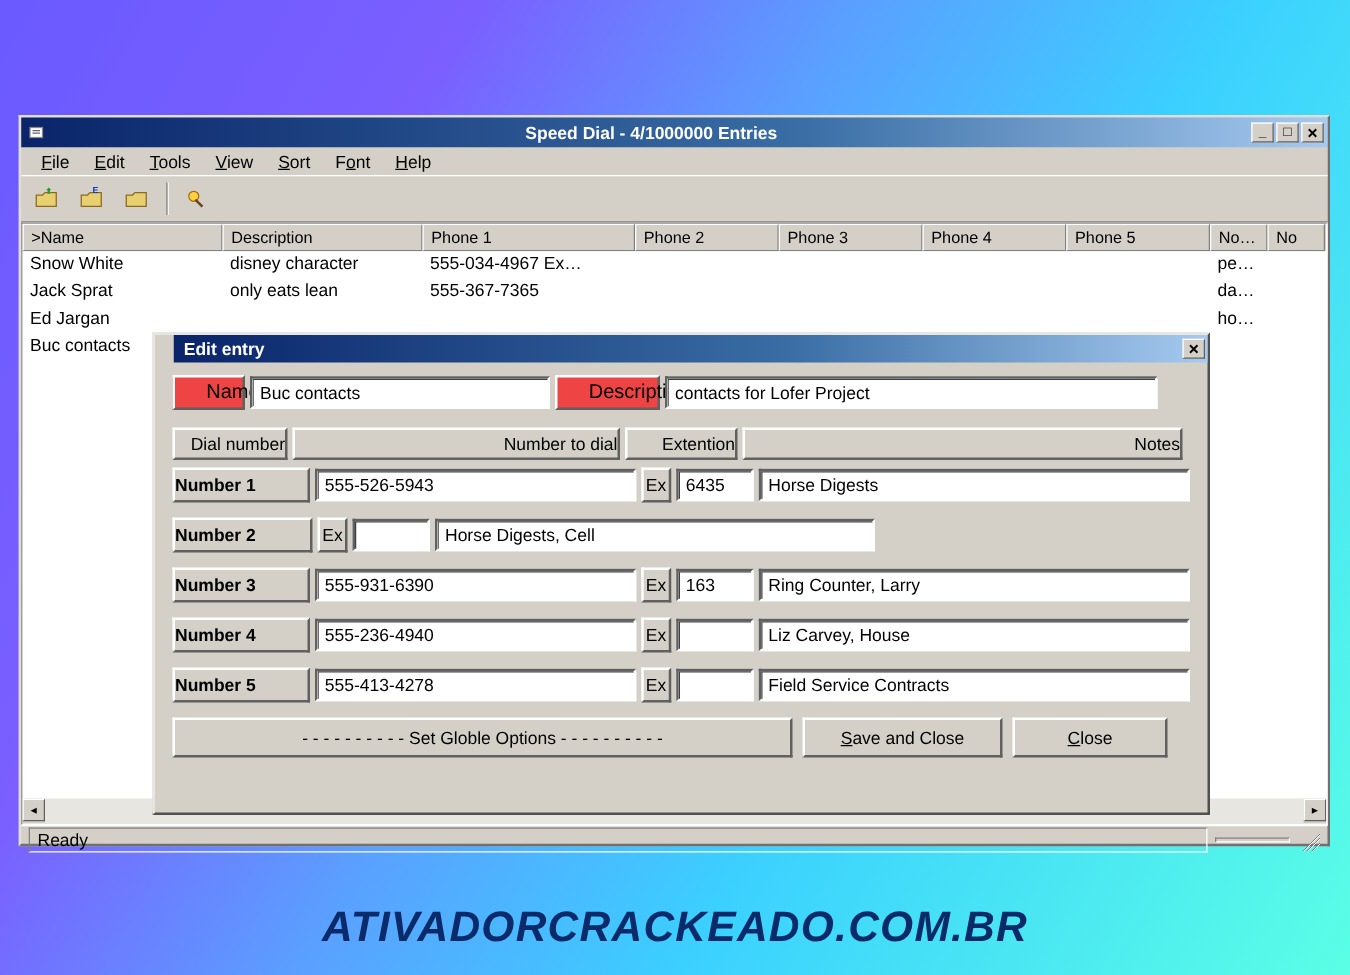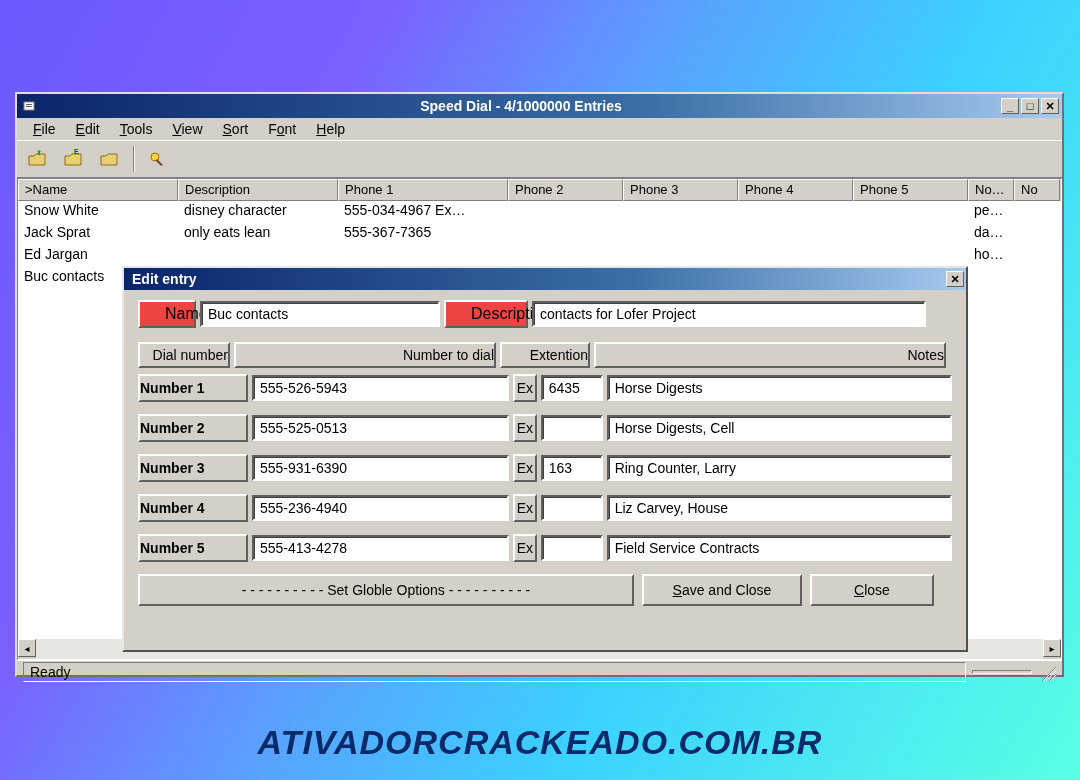--- a/index.html
+++ b/index.html
@@ -170,20 +170,21 @@
   border: 2px solid;
   border-color: #e8e6e0 #505050 #505050 #e8e6e0;
 }
 .dlg-titlebar {
   height: 22px;
   background: linear-gradient(90deg, #0a246a 0%, #3a6ea5 60%, #a6caf0 100%);
   display: flex; align-items: center;
   padding: 0 2px 0 8px;
   color: #fff; font-weight: bold;
   font-size: 14px;
+  margin-left: 15px;
 }
 .dlg-titlebar .title-text { flex: 1; }
 .dlg-body { padding: 10px 14px 10px 14px; }
 .field-row { display: flex; align-items: center; gap: 4px; margin-bottom: 14px; }
 .lbl-btn {
   padding: 3px 25px;
   background: #ef4444;
   border: 2px solid;
   border-color: #fff #606060 #606060 #fff;
   font-size: 16px;
@@ -417,21 +418,20 @@
     <div id="dial-rows">
         <div class="dial-row">
           <div class="nbtn">Number 1</div>
           <input class="inp inp-num" value="555-526-5943" style="">
           <div class="exlbl">Ex</div>
           <input class="inp inp-ext" value="6435" style="">
           <input class="inp inp-notes" value="Horse Digests" style="">
         </div>
         <div class="dial-row">
           <div class="nbtn">Number 2</div>
-          <input class="inp inp-num" value="555-525-0513" style="">
           <div class="exlbl">Ex</div>
           <input class="inp inp-ext" value="" style="">
           <input class="inp inp-notes" value="Horse Digests, Cell" style="">
         </div>
         <div class="dial-row">
           <div class="nbtn">Number 3</div>
           <input class="inp inp-num" value="555-931-6390" style="">
           <div class="exlbl">Ex</div>
           <input class="inp inp-ext" value="163" style="">
           <input class="inp inp-notes" value="Ring Counter, Larry" style="">

